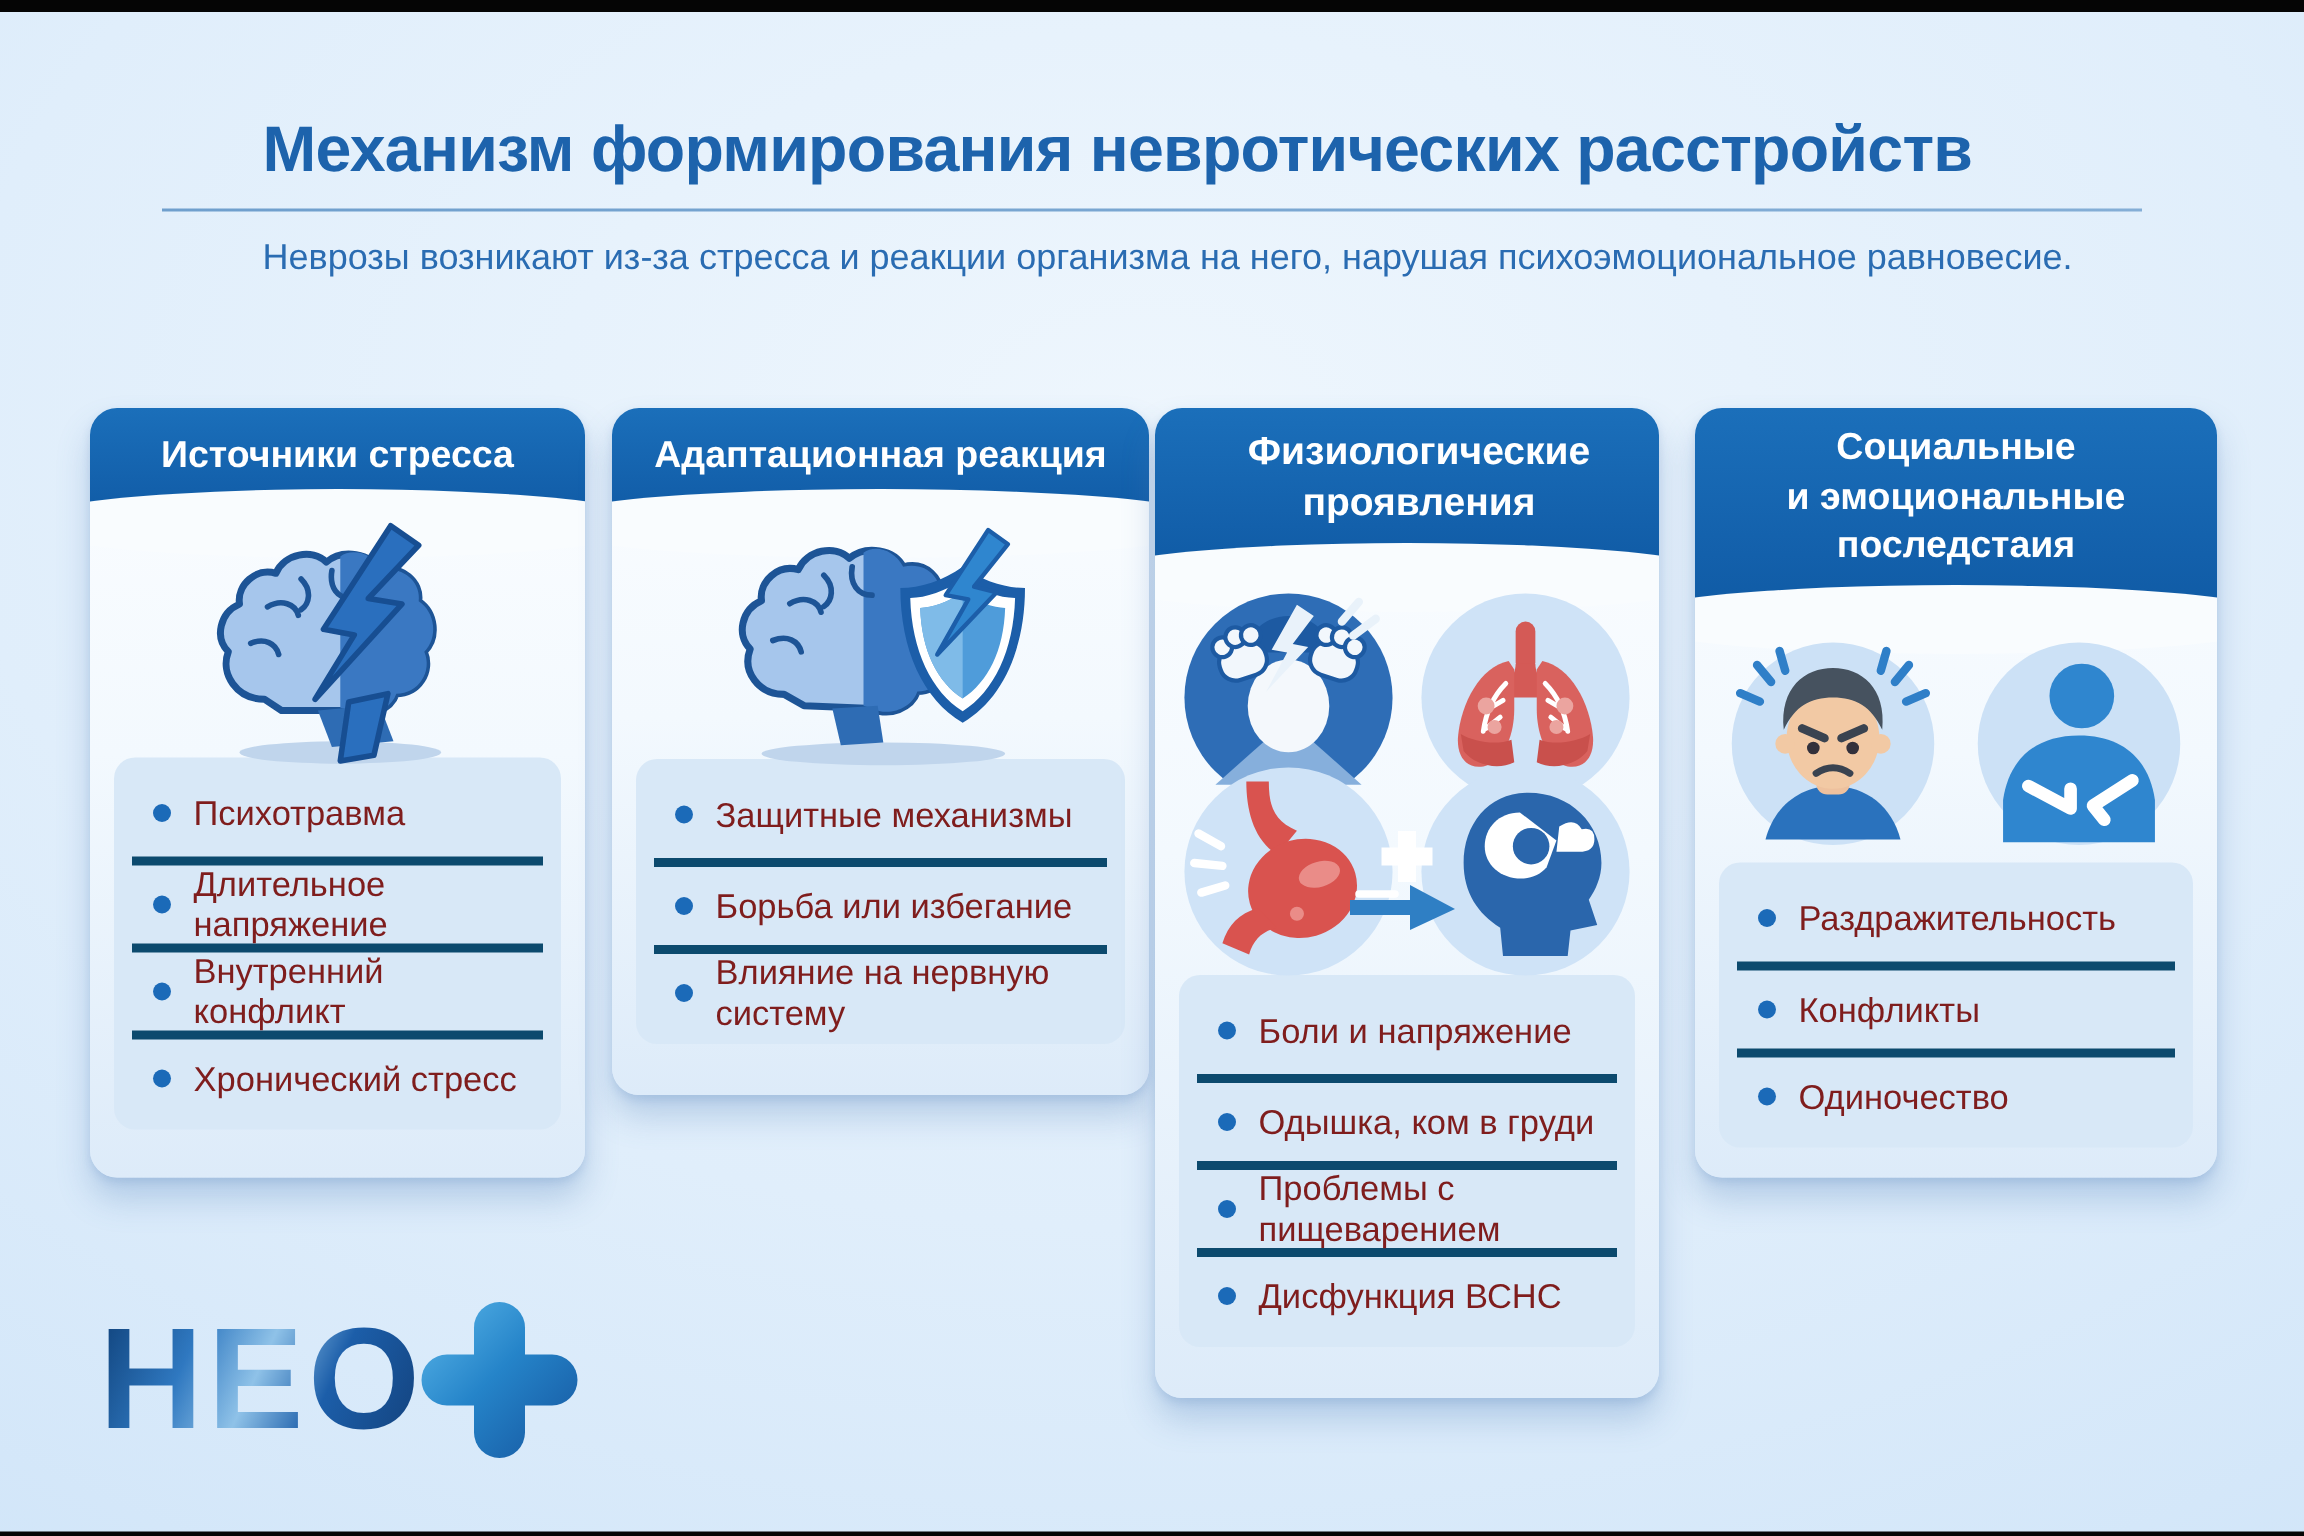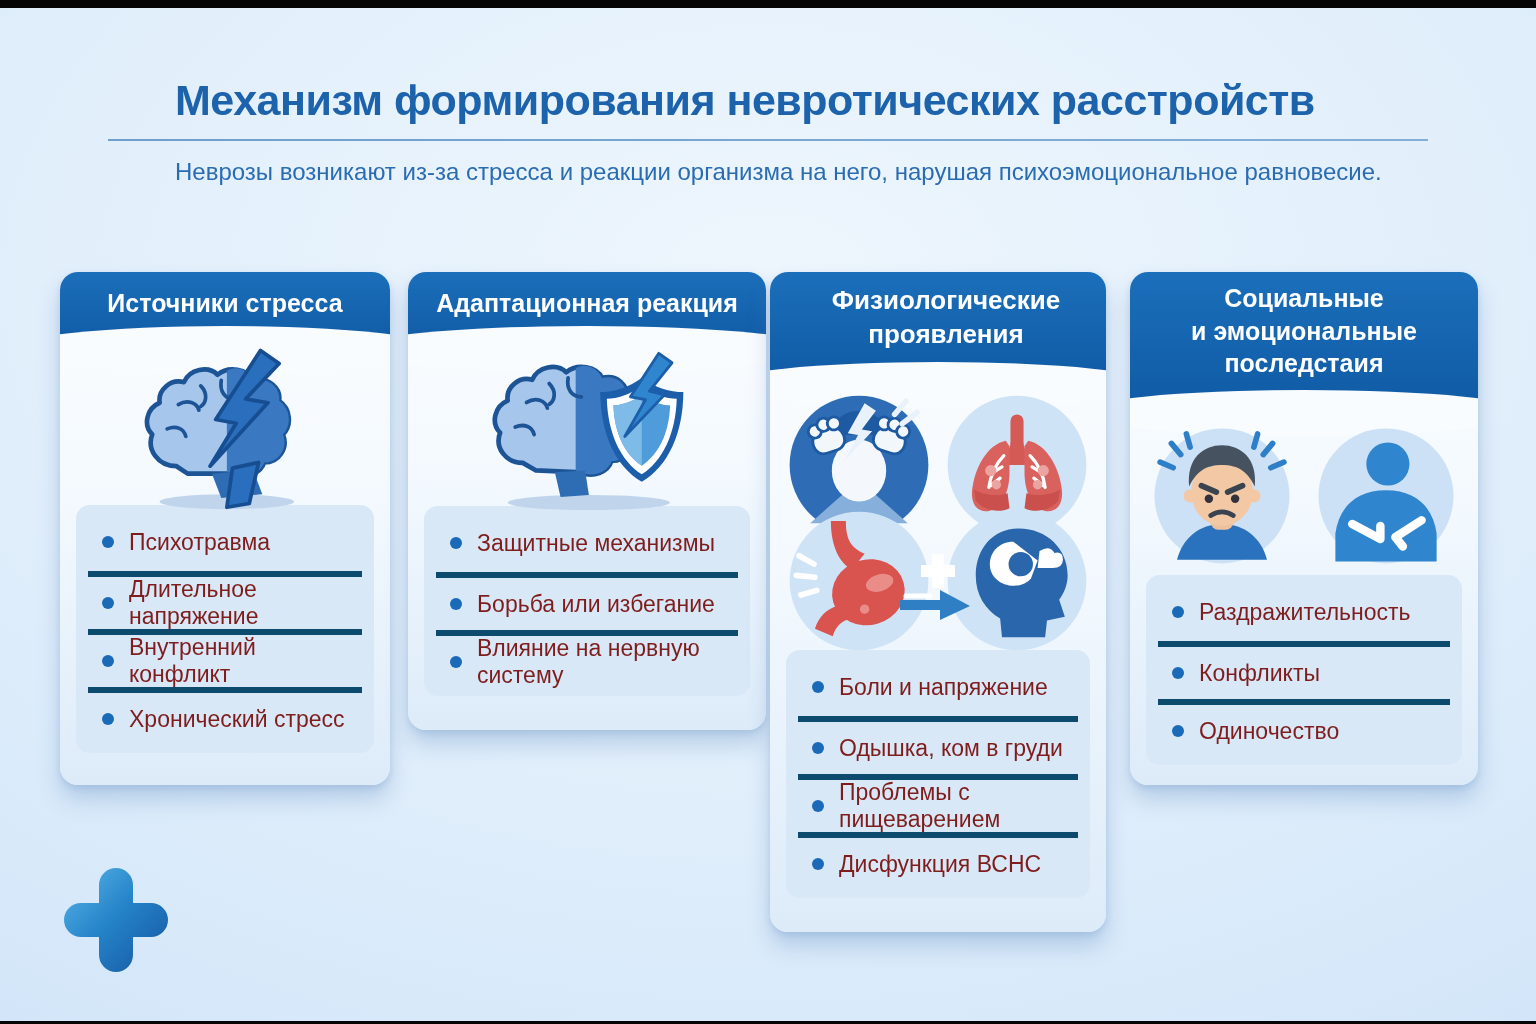--- a/index.html
+++ b/index.html
@@ -312,15 +312,16 @@
           <span class="li-text">Конфликты</span>
         </li>
       <li>
           <span class="dot"></span>
           <span class="li-text">Одиночество</span>
         </li>
     </ul>
   </section>
 
   <div class="logo">
+    <span class="logo-text">НЕО</span>
     <span class="logo-plus"></span>
   </div>
 </div>
 
 </body></html>

